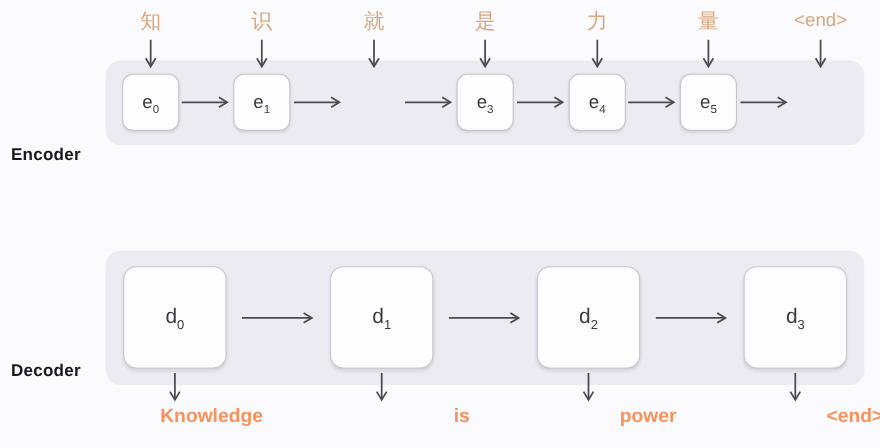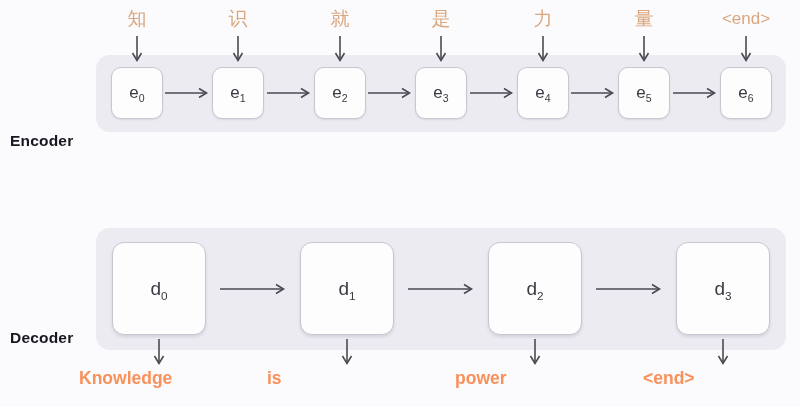--- a/index.html
+++ b/index.html
@@ -35,21 +35,21 @@
 
   .section-label {
     position: absolute; font-weight: bold; font-size: 15.5px;
     color: var(--section-label, #17171f); letter-spacing: .2px; margin-top: 48px;
   }
   .in-label {
     position: absolute; width: 80px; text-align: center; top: 6px;
     font-size: 19px; color: var(--input-text, #d9a77e);
   }
   .out-label {
-    position: absolute; width: 160px; text-align: left; top: 368px;
+    position: absolute; width: 160px; text-align: right; top: 368px;
     font-size: 17.5px; font-weight: bold; color: var(--output-text, #f8915a);
   }
   .arrow { position: absolute; }
   svg.arr line, svg.arr polyline {
     stroke: var(--arrow, #4b4a52); stroke-width: 1.6; fill: none;
   }
 </style>
 </head>
 <body>
 
@@ -97,34 +97,28 @@
       <line x1="6" y1="0" x2="6" y2="24"></line>
       <polyline points="1.5,17 6,24.5 10.5,17"></polyline>
     </svg>
 
   <div class="cell ecell" style="left:111px">
       <span><span>e</span><sub>0</sub></span>
     </div>
   <div class="cell ecell" style="left:212px">
       <span><span>e</span><sub>1</sub></span>
     </div>
-  <div class="cell ecell" style="left:314px">
-      <span><span>e</span><sub>2</sub></span>
-    </div>
   <div class="cell ecell" style="left:415px">
       <span><span>e</span><sub>3</sub></span>
     </div>
   <div class="cell ecell" style="left:517px">
       <span><span>e</span><sub>4</sub></span>
     </div>
   <div class="cell ecell" style="left:618px">
       <span><span>e</span><sub>5</sub></span>
-    </div>
-  <div class="cell ecell" style="left:720px">
-      <span><span>e</span><sub>6</sub></span>
     </div>
 
   <svg class="arr arrow" style="left:165px; top:87px" width="44" height="12" viewBox="0 0 44 12">
       <line x1="0" y1="6" x2="41" y2="6"></line>
       <polyline points="34,1.5 41.5,6 34,10.5"></polyline>
     </svg>
   <svg class="arr arrow" style="left:267px; top:87px" width="44" height="12" viewBox="0 0 44 12">
       <line x1="0" y1="6" x2="41" y2="6"></line>
       <polyline points="34,1.5 41.5,6 34,10.5"></polyline>
     </svg>

